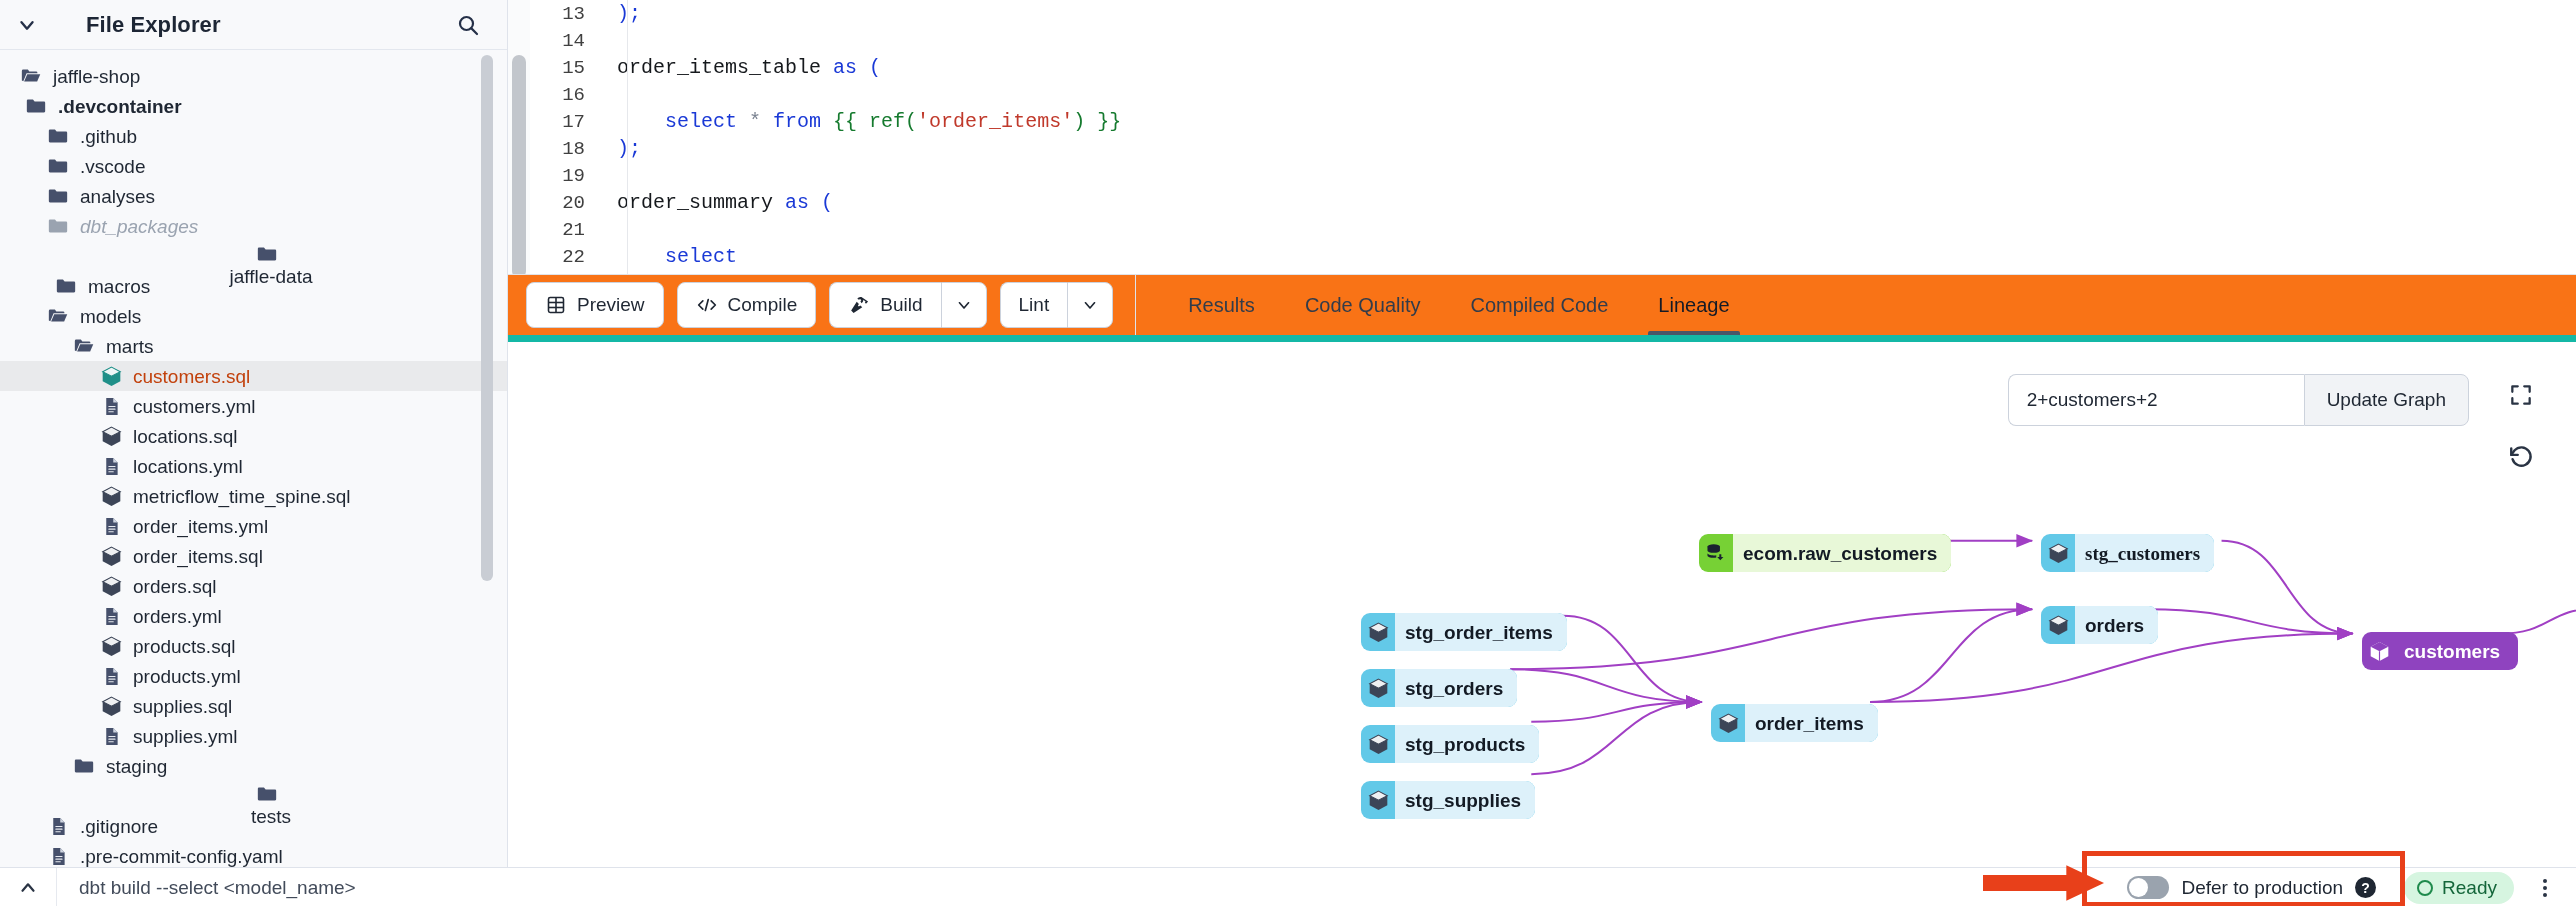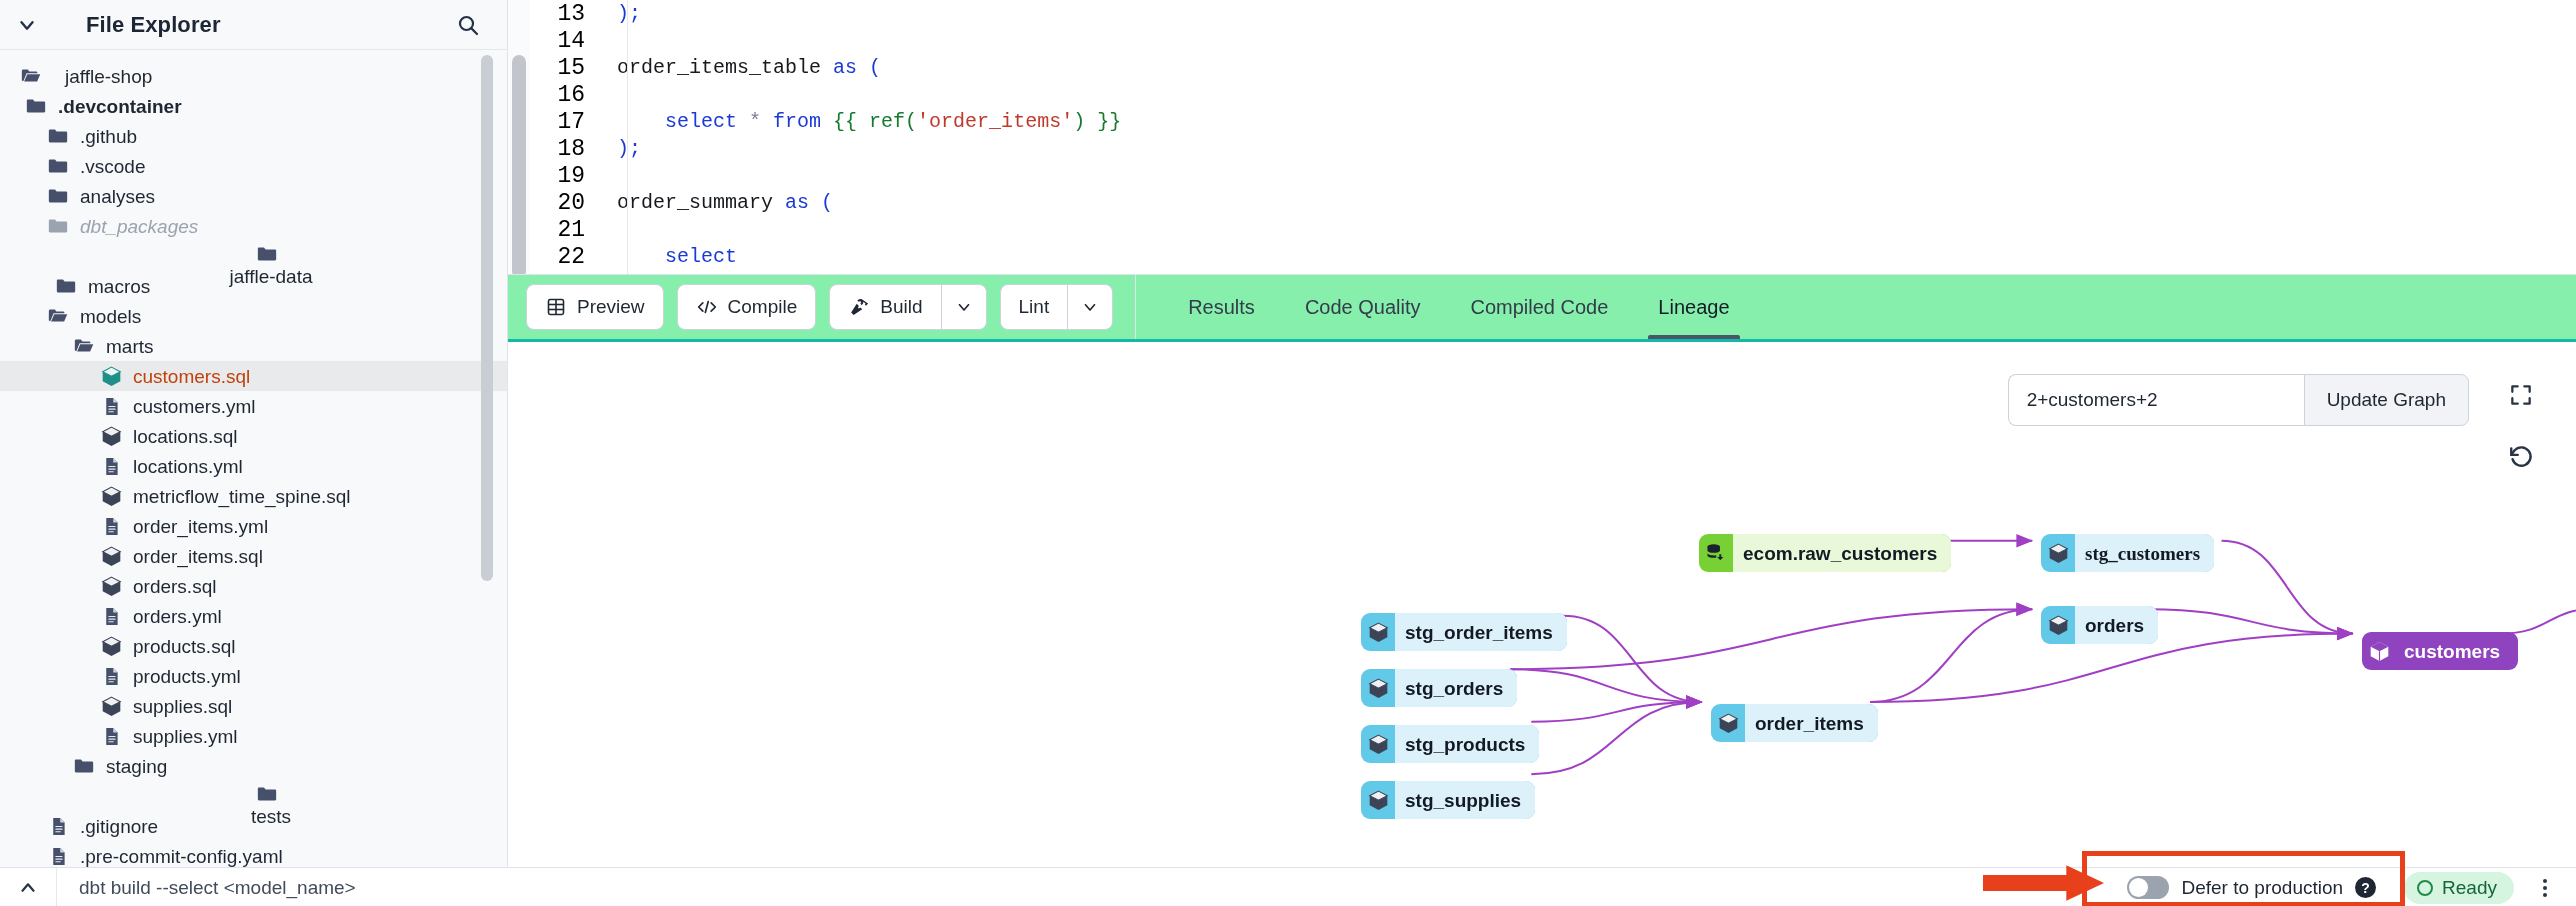--- a/index.html
+++ b/index.html
@@ -59,34 +59,34 @@
   .code-area {
     height: 275px; flex: 0 0 275px;
     display: flex; position: relative;
     background: #fff; overflow: hidden;
     border-bottom: 1px solid #e0e3e9;
   }
   .code-scroll { width: 22px; flex: 0 0 22px; position: relative; background: #fafbfc; }
   .code-scroll .thumb { position: absolute; left: 4px; top: 55px; width: 14px; height: 223px; background: #c2c6cc; border-radius: 7px; }
   .code-wrap { flex: 1 1 auto; position: relative; overflow: hidden; padding-top: 0; }
   .code-line { display: flex; height: 27px; align-items: center; font-family: "Liberation Mono", monospace; font-size: 20px; }
-  .ln { width: 77px; flex: 0 0 77px; text-align: right; padding-right: 22px; color: #000000; font-size: 23px; }
+  .ln { width: 77px; flex: 0 0 77px; text-align: right; padding-right: 22px; color: #404040; font-size: 19px; }
   .ctext { white-space: pre; color: #16191d; padding-left: 10px; }
   .k { color: #1a39d6; }
   .jinja { color: #157a2e; }
   .str { color: #c0392b; }
   .op { color: #7a8290; }
   .indent-guide { position:absolute; left:97px; top:0; bottom:0; width:1px; background:#e6e8ec; }
 
   
   .toolbar {
     height: 67px; flex: 0 0 67px;
     display: flex; align-items: center;
-    background: #86efac;
-    border-bottom: 3px solid #14b8a6;
+    background: #f97316;
+    border-bottom: 7px solid #14b8a6;
     padding-left: 18px;
   }
   .btn-group { display: flex; align-items: center; gap: 13px; padding-right: 22px; border-right: 1px solid #dfe3eb; height: 100%; align-items: center; }
   .btn {
     height: 46px; display: inline-flex; align-items: center; gap: 10px;
     background: #fff; border: 1px solid #ccd2dc; border-radius: 8px;
     padding: 0 18px; font-size: 19px; color: #1f2733; cursor: pointer;
   }
   .btn .bico { display: flex; align-items: center; justify-content: center; width: 22px; height: 22px; }
   .split { display: inline-flex; }
@@ -188,21 +188,21 @@
         </div>
         <div class="sidebar-title">File Explorer</div>
         <div class="sb-search">
           <svg width="24" height="24" viewBox="0 0 24 24" fill="none" stroke="#253048" stroke-width="2.2" stroke-linecap="round">
               <circle cx="10.5" cy="10.5" r="6.5"></circle>
               <line x1="15.4" y1="15.4" x2="21" y2="21"></line>
             </svg>
         </div>
       </div>
       <div class="tree" id="tree">
-          <div class="tree-row" style="padding-left: 18px; gap: 12px;">
+          <div class="tree-row" style="padding-left: 18px;">
             <span class="ico">
               <svg width="22" height="22" viewBox="0 0 24 24" fill="#46506b">
                 <path d="M2 6.5A1.5 1.5 0 0 1 3.5 5h5.1l1.6 2h7.3A1.5 1.5 0 0 1 19 8.5V9H7.2L3.6 17.6 2 17V6.5z"></path>
                 <path d="M7.9 10h14.2l-3.4 8H4.5L7.9 10z"></path>
               </svg>
             </span>
             <span class="lbl">jaffle-shop</span>
           </div>
           <div class="tree-row" style="padding-left: 23px; font-weight: bold;">
             <span class="ico">

